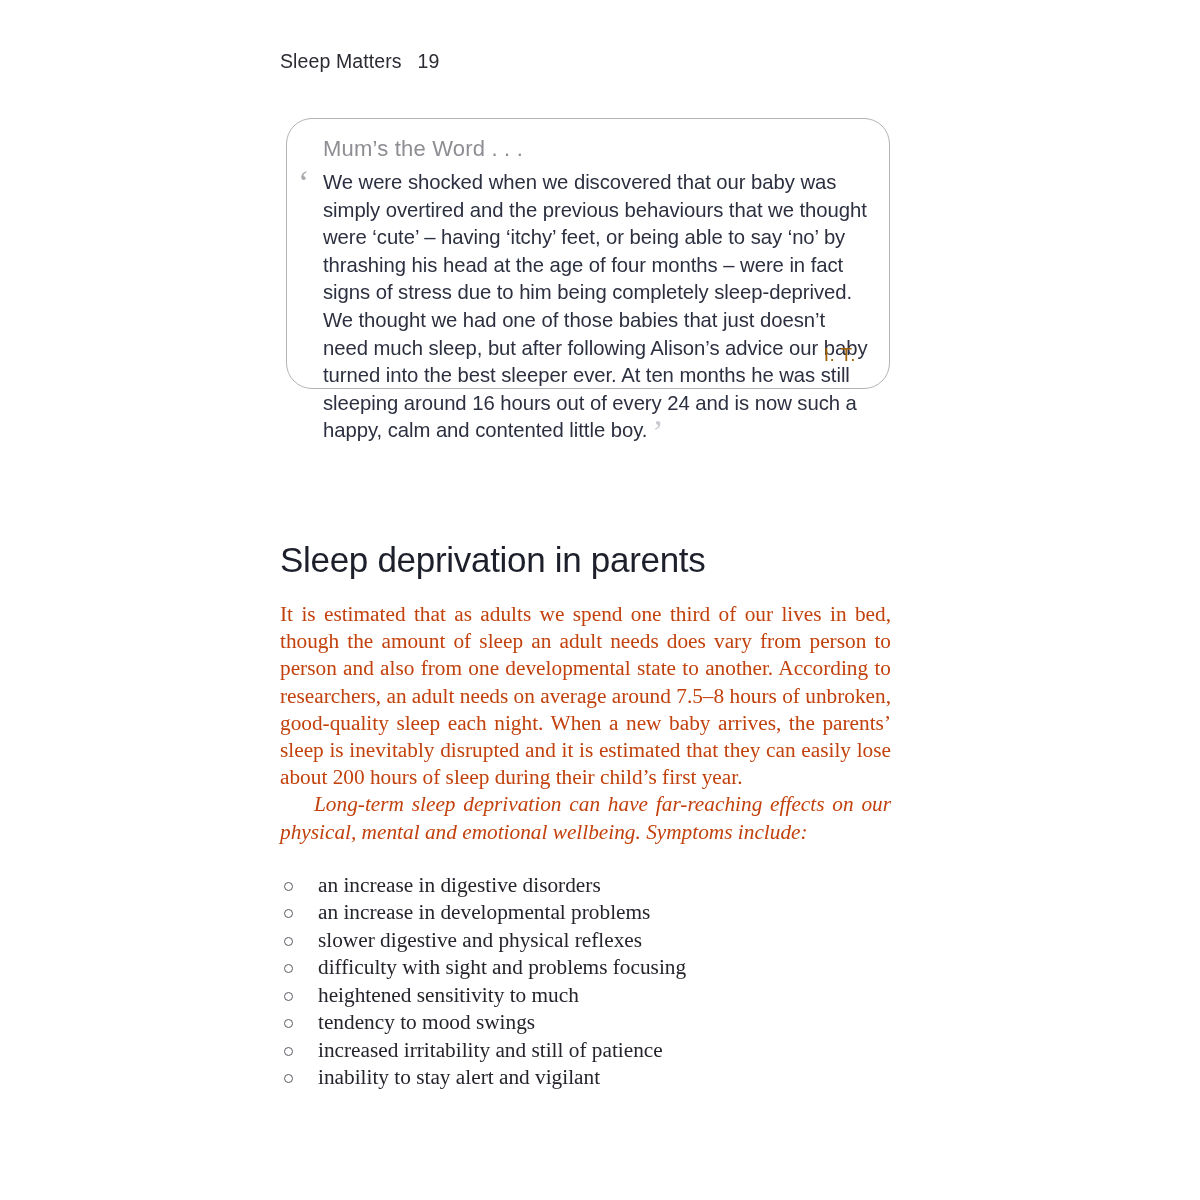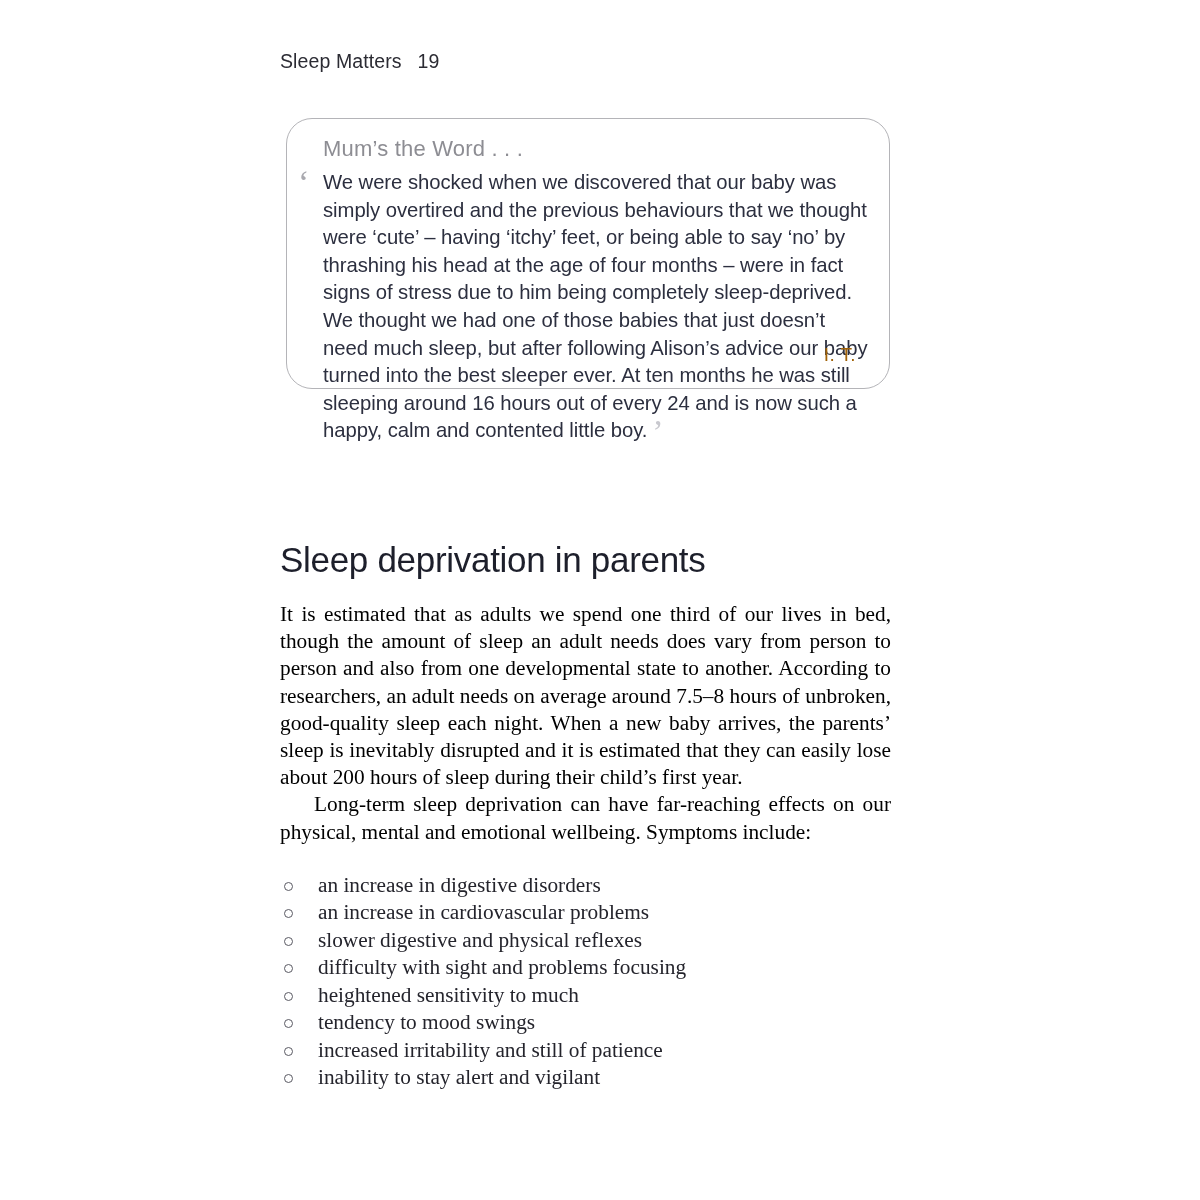--- a/index.html
+++ b/index.html
@@ -122,28 +122,29 @@
 
   
   .body-copy {
     position: absolute;
     left: 280px;
     top: 601px;
     width: 611px;
     font-family: "Liberation Serif", serif;
     font-size: 21.3px;
     line-height: 27.2px;
-    color: #000000;
+    color: #c2410c;
     text-align: justify;
   }
   .body-copy p {
     margin: 0;
   }
   .body-copy p.indented {
     text-indent: 34px;
+    font-style: italic;
   }
 
   
   .symptom-list {
     position: absolute;
     left: 280px;
     top: 872px;
     width: 611px;
     list-style: none;
     margin: 0;
@@ -187,21 +188,21 @@
 
   <h2 class="section-heading">Sleep deprivation in parents</h2>
 
   <div class="body-copy">
     <p>It is estimated that as adults we spend one third of our lives in bed, though the amount of sleep an adult needs does vary from person to person and also from one developmental state to another. According to researchers, an adult needs on average around 7.5–8 hours of unbroken, good-quality sleep each night. When a new baby arrives, the parents’ sleep is inevitably disrupted and it is estimated that they can easily lose about 200 hours of sleep during their child’s first year.</p>
     <p class="indented">Long-term sleep deprivation can have far-reaching effects on our physical, mental and emotional wellbeing. Symptoms include:</p>
   </div>
 
   <ul class="symptom-list">
     <li><span class="bullet-ring"></span><span>an increase in digestive disorders</span></li>
-    <li><span class="bullet-ring"></span><span>an increase in cardiovascular problems</span></li>
+    <li><span class="bullet-ring"></span><span>an increase in developmental problems</span></li>
     <li><span class="bullet-ring"></span><span>slower digestive and physical reflexes</span></li>
     <li><span class="bullet-ring"></span><span>difficulty with sight and problems focusing</span></li>
     <li><span class="bullet-ring"></span><span>heightened sensitivity to much</span></li>
     <li><span class="bullet-ring"></span><span>tendency to mood swings</span></li>
     <li><span class="bullet-ring"></span><span>increased irritability and still of patience</span></li>
     <li><span class="bullet-ring"></span><span>inability to stay alert and vigilant</span></li>
   </ul>
 
 </div>
 

